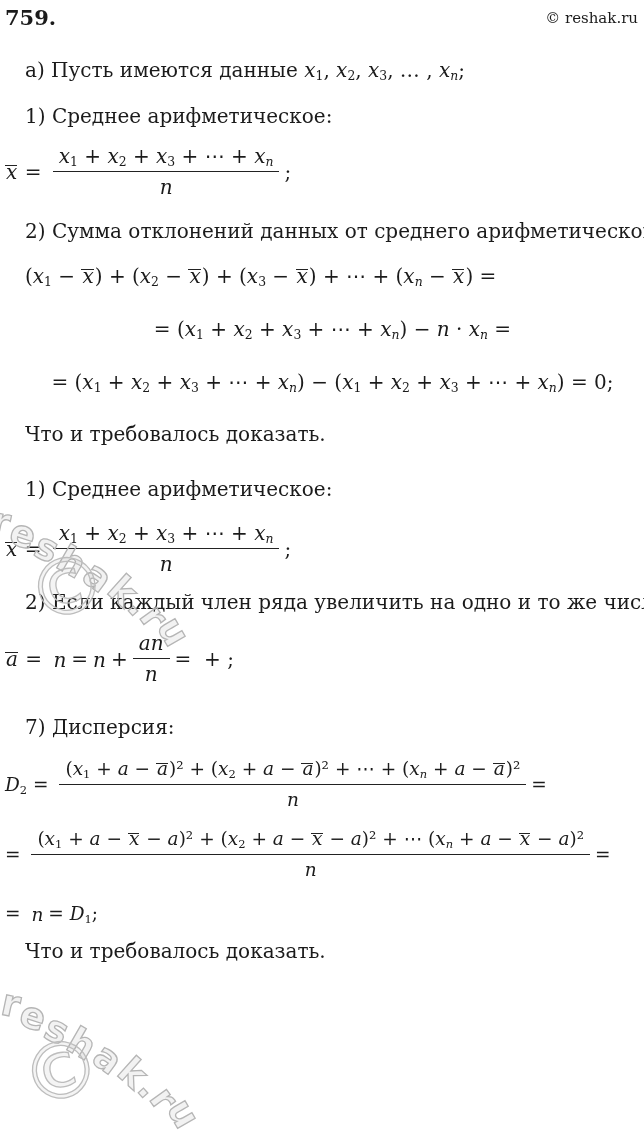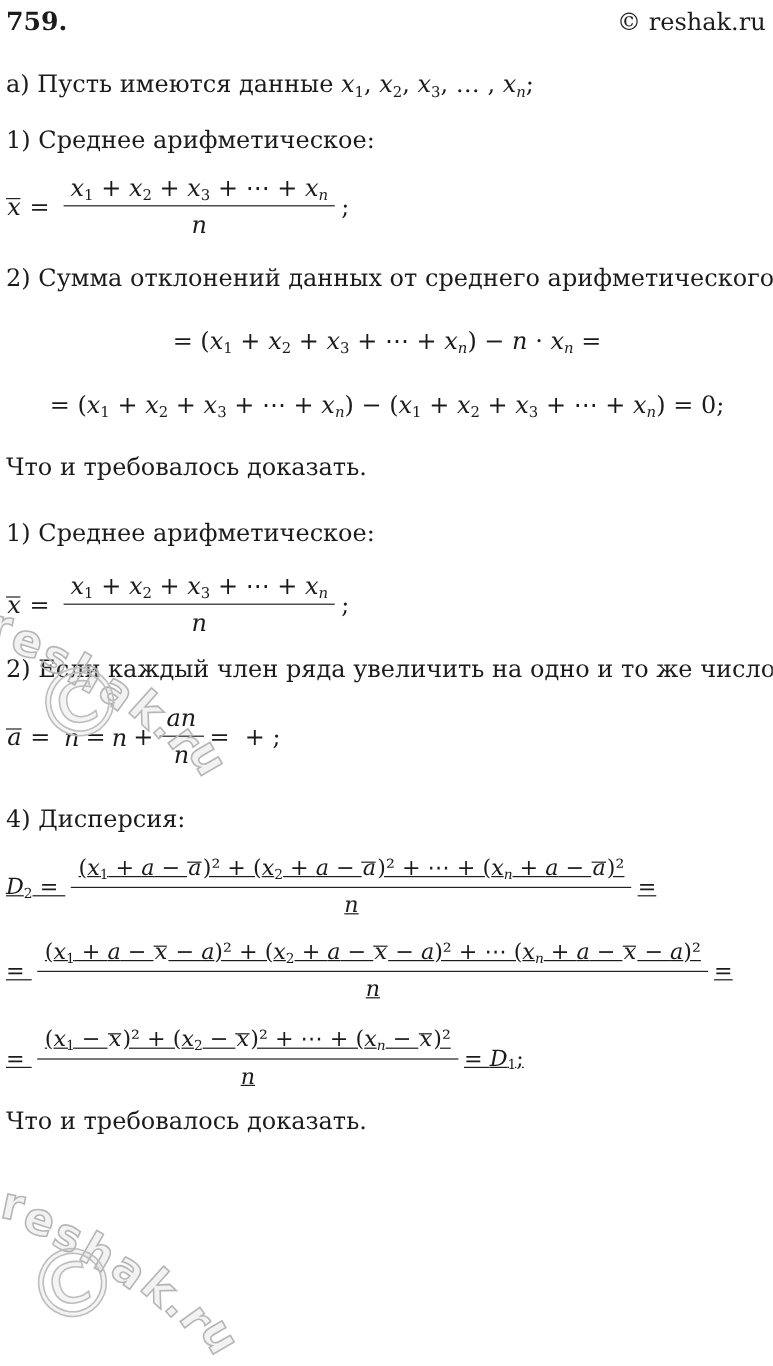--- a/index.html
+++ b/index.html
@@ -6,34 +6,34 @@
   body{
     width:644px;height:1138px;overflow:hidden;position:relative;
     font-family:"DejaVu Serif","Liberation Serif",serif;
     color:#1b1b1b;
   }
   .page{position:relative;width:644px;height:1138px;padding:5px 4px 0 5px;box-sizing:border-box;}
 
   
   .header{display:flex;justify-content:space-between;align-items:flex-start;height:26px;}
   .problem-number{font-weight:bold;font-size:21px;line-height:26px;}
-  .copyright{font-size:20px;line-height:26px;padding-right:2px;text-align:right;}
+  .copyright{font-size:15px;line-height:26px;padding-right:2px;text-align:right;}
 
   
-  .tline{font-size:20px;line-height:26px;white-space:nowrap;}
+  .tline{font-size:20px;line-height:26px;white-space:nowrap;margin-left:20px;}
   i{font-style:italic;}
   sub{font-size:0.62em;line-height:0;vertical-align:-0.28em;}
 
   
   .ov{display:inline-block;position:relative;line-height:1;padding:0 1px;}
   .ov::before{content:"";position:absolute;left:0;right:1px;top:0.16em;border-top:1.5px solid #222;}
 
   
   .formula{display:flex;align-items:center;font-size:20px;line-height:24px;white-space:nowrap;}
-  .formula.tight{font-size:18.5px;text-decoration:underline;}
+  .formula.tight{font-size:18.5px;}
   .fseg{white-space:pre;}
   .frac{display:inline-flex;flex-direction:column;align-items:center;margin:0 5px;}
   .fnum{padding:0 6px 3px;border-bottom:1.5px solid #222;}
   .fden{padding-top:3px;}
 
   
   .mt26{margin-top:26px;} .mt20{margin-top:20px;} .mt15{margin-top:15px;}
   .mt19{margin-top:19px;} .mt27{margin-top:27px;text-align:center;} .mt76{margin-top:76px;}
   .mt29{margin-top:29px;} .mt13{margin-top:13px;} .mt16{margin-top:16px;}
   .mt28{margin-top:28px;} .mt17{margin-top:17px;} .mt18{margin-top:18px;}
@@ -83,20 +83,21 @@
     <div class="tline mt20">1) Среднее арифметическое:</div>
     <div class="formula mt15">
         <span class="fseg"><span class="ov"><i><i>x</i></i></span> = </span>
         <span class="frac">
           <span class="fnum"><i>x</i><sub>1</sub> + <i>x</i><sub>2</sub> + <i>x</i><sub>3</sub> + ⋯ + <i>x</i><sub><i><i>n</i></i></sub></span>
           <span class="fden"><i>n</i></span>
         </span>
         <span class="fseg">;</span>
       </div>
     <div class="tline mt19">2) Сумма отклонений данных от среднего арифметического:</div>
+    <div class="tline mt19">(<i>x</i><sub>1</sub> − <span class="ov"><i><i>x</i></i></span>) + (<i>x</i><sub>2</sub> − <span class="ov"><i><i>x</i></i></span>) + (<i>x</i><sub>3</sub> − <span class="ov"><i><i>x</i></i></span>) + ⋯ + (<i>x</i><sub><i><i>n</i></i></sub> − <span class="ov"><i><i>x</i></i></span>) =</div>
     <div class="tline mt27">= (<i>x</i><sub>1</sub> + <i>x</i><sub>2</sub> + <i>x</i><sub>3</sub> + ⋯ + <i>x</i><sub><i><i>n</i></i></sub>) − <i>n</i> · <i>x</i><sub><i><i>n</i></i></sub> =</div>
     <div class="tline mt27">= (<i>x</i><sub>1</sub> + <i>x</i><sub>2</sub> + <i>x</i><sub>3</sub> + ⋯ + <i>x</i><sub><i><i>n</i></i></sub>) − (<i>x</i><sub>1</sub> + <i>x</i><sub>2</sub> + <i>x</i><sub>3</sub> + ⋯ + <i>x</i><sub><i><i>n</i></i></sub>) = 0;</div>
     <div class="tline mt26">Что и требовалось доказать.</div>
   </div>
 
   <div>
     <div class="tline mt29">1) Среднее арифметическое:</div>
     <div class="formula mt19">
         <span class="fseg"><span class="ov"><i><i>x</i></i></span> = </span>
         <span class="frac">
@@ -115,41 +116,40 @@
         <span class="frac">
           <span class="fden"><i>n</i></span>
         </span>
         <span class="fseg">+</span>
         <span class="frac">
           <span class="fnum"><i>a</i><i>n</i></span>
           <span class="fden"><i>n</i></span>
         </span>
         <span class="fseg">=  + ;</span>
       </div>
-    <div class="tline mt28">4) Дисперсия:</div>
+    <div class="tline mt28">7) Дисперсия:</div>
     <div class="formula tight mt17">
         <span class="fseg"><i>D</i><sub>2</sub> = </span>
         <span class="frac">
           <span class="fnum">(<i>x</i><sub>1</sub> + <i>a</i> − <span class="ov"><i><i>a</i></i></span>)² + (<i>x</i><sub>2</sub> + <i>a</i> − <span class="ov"><i><i>a</i></i></span>)² + ⋯ + (<i>x</i><sub><i><i>n</i></i></sub> + <i>a</i> − <span class="ov"><i><i>a</i></i></span>)²</span>
           <span class="fden"><i>n</i></span>
         </span>
         <span class="fseg">=</span>
       </div>
     <div class="formula tight mt15">
         <span class="fseg">= </span>
         <span class="frac">
           <span class="fnum">(<i>x</i><sub>1</sub> + <i>a</i> − <span class="ov"><i><i>x</i></i></span> − <i>a</i>)² + (<i>x</i><sub>2</sub> + <i>a</i> − <span class="ov"><i><i>x</i></i></span> − <i>a</i>)² + ⋯ (<i>x</i><sub><i><i>n</i></i></sub> + <i>a</i> − <span class="ov"><i><i>x</i></i></span> − <i>a</i>)²</span>
           <span class="fden"><i>n</i></span>
         </span>
         <span class="fseg">=</span>
       </div>
     <div class="formula tight mt18">
         <span class="fseg">= </span>
         <span class="frac">
-          <span class="fnum">(<i>x</i><sub>1</sub> − <span class="ov"><i><i>x</i></i></span>)² + (<i>x</i><sub>2</sub> − <span class="ov"><i><i>x</i></i></span>)² + ⋯ + (<i>x</i><sub><i><i>n</i></i></sub> − <span class="ov"><i><i>x</i></i></span>)²</span>
           <span class="fden"><i>n</i></span>
         </span>
         <span class="fseg">= <i>D</i><sub>1</sub>;</span>
       </div>
     <div class="tline mt11">Что и требовалось доказать.</div>
   </div>
 
   <div class="wm" style="left:4px;top:498px;">
     <span class="wm-text"><span>r</span><span>e</span><span>s</span><span>h</span><span>a</span><span>k</span><span>.</span><span>r</span><span>u</span></span>
     <span class="wm-c" style="left:24px;top:50px;">©</span>

